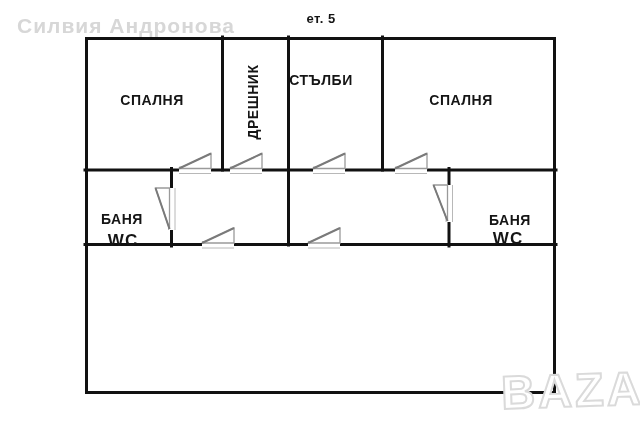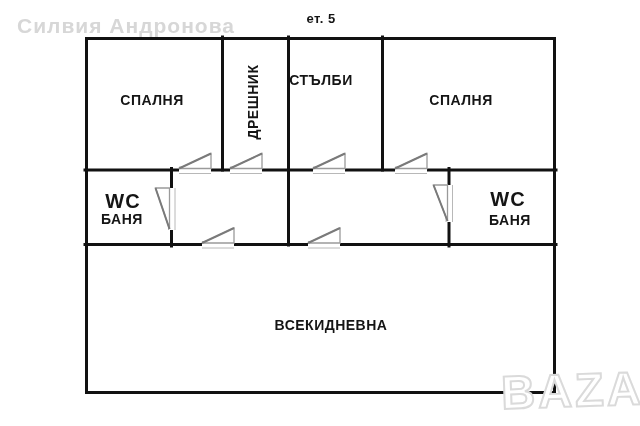--- a/index.html
+++ b/index.html
@@ -34,21 +34,21 @@
   
   .lbl{
     position:absolute;z-index:2;
     transform:translate(-50%,-50%);
     font-weight:bold;color:#151515;
     white-space:nowrap;letter-spacing:0.5px;
   }
   .lbl.rot{transform:translate(-50%,-50%) rotate(-90deg);}
   .fs13{font-size:13px;}
   .fs14{font-size:14px;}
-  .fs17{font-size:20px;letter-spacing:1px;}
+  .fs17{font-size:17px;letter-spacing:1px;margin-top:40px;}
   
   .wm-logo{
     position:absolute;left:501px;top:362px;
     z-index:3;
     font-size:47px;font-weight:bold;letter-spacing:3px;
     color:#ffffff;
     -webkit-text-stroke:2px #dadada;
     text-shadow:0 0 1px #dadada;
     transform:rotate(-2deg);
     white-space:nowrap;
@@ -136,17 +136,16 @@
 
   <div class="lbl fs13" style="left:321px;top:18px;">ет. 5</div>
   <div class="lbl fs14" style="left:152px;top:100px;">СПАЛНЯ</div>
   <div class="lbl fs14 rot" style="left:253px;top:102px;">ДРЕШНИК</div>
   <div class="lbl fs14" style="left:321px;top:80px;">СТЪЛБИ</div>
   <div class="lbl fs14" style="left:461px;top:100px;">СПАЛНЯ</div>
   <div class="lbl fs17" style="left:123px;top:201px;">WC</div>
   <div class="lbl fs14" style="left:122px;top:219px;">БАНЯ</div>
   <div class="lbl fs17" style="left:508px;top:199px;">WC</div>
   <div class="lbl fs14" style="left:510px;top:220px;">БАНЯ</div>
-  <div class="lbl fs14" style="left:331px;top:325px;">ВСЕКИДНЕВНА</div>
 
   <div class="wm-logo">BAZAR</div>
 
 </div>
 
 </body></html>

